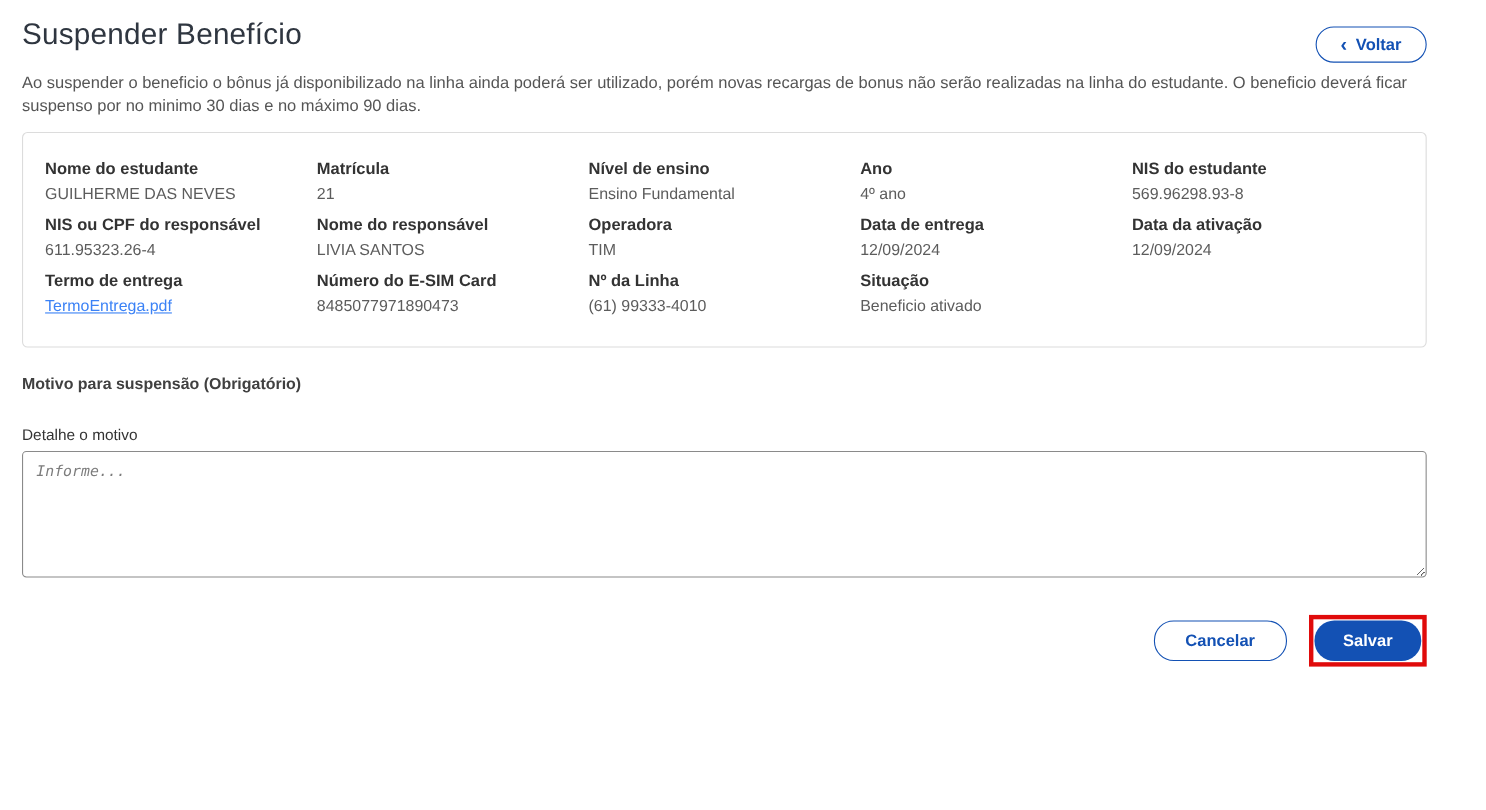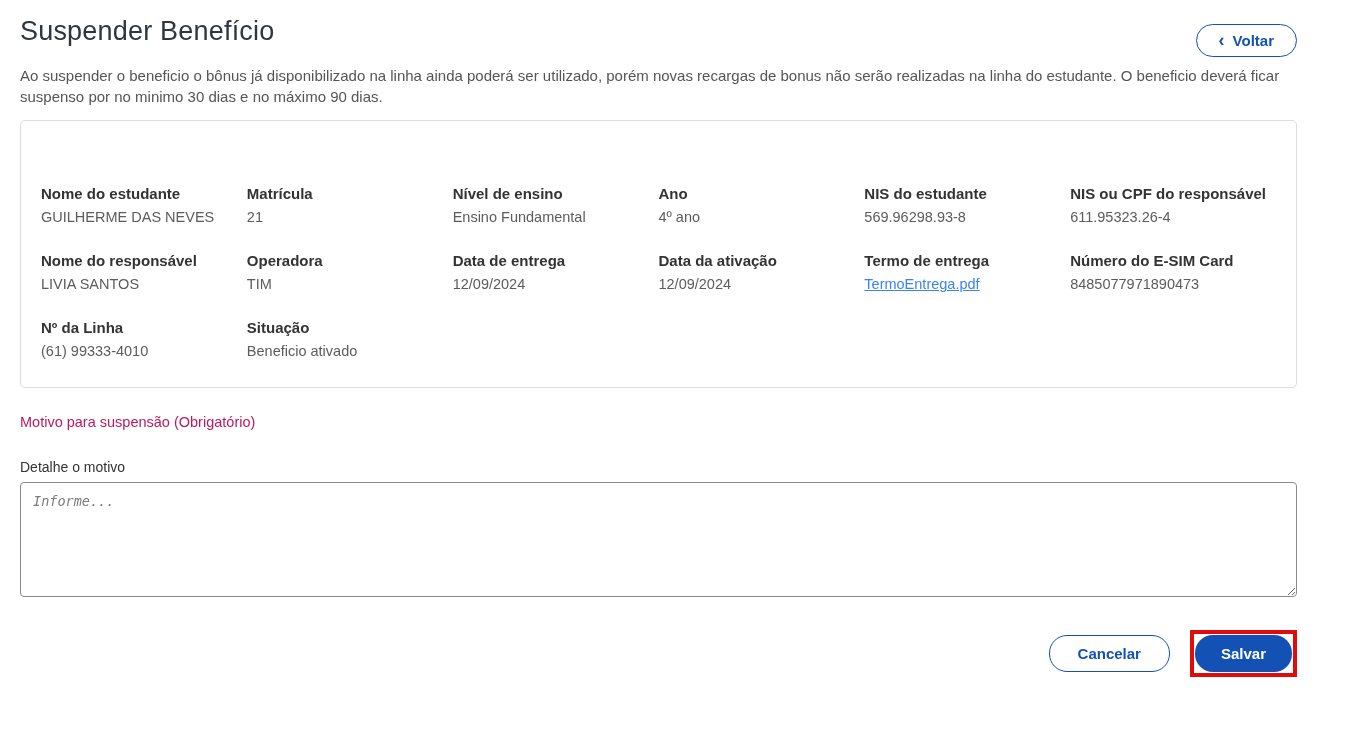--- a/index.html
+++ b/index.html
@@ -35,30 +35,29 @@
   
   .card {
     margin-top: 13px;
     background: #fff;
     border: 1px solid #dcdcdc;
     border-radius: 5px;
     padding: 24px 20px 28px 20px;
   }
   .card-grid {
     display: grid;
-    grid-template-columns: repeat(6, 1fr);
-    row-gap: 27px;
-    margin-top: 40px;
+    grid-template-columns: repeat(5, 1fr);
+    row-gap: 11px;
   }
   .flabel { font-size: 15px; font-weight: 700; color: #333; margin-bottom: 7px; }
   .fvalue { font-size: 14.5px; color: #5c5c5c; }
   .fvalue a { color: #3b82f6; text-decoration: underline; }
 
   
-  .section-label { margin-top: 26px; font-size: 14.5px; color: #be185d; margin-bottom: 9px; }
+  .section-label { margin-top: 26px; font-size: 14.5px; color: #404040; margin-bottom: 9px; font-weight: bold; }
   .red-annotation {
     border: 4px solid #e00b0b;
     padding: 1px;
     display: inline-block;
   }
   .select-box {
     width: 506px; height: 33px;
     background: #fff;
     border: 1px solid #7a7a7a;
     border-radius: 4px;

